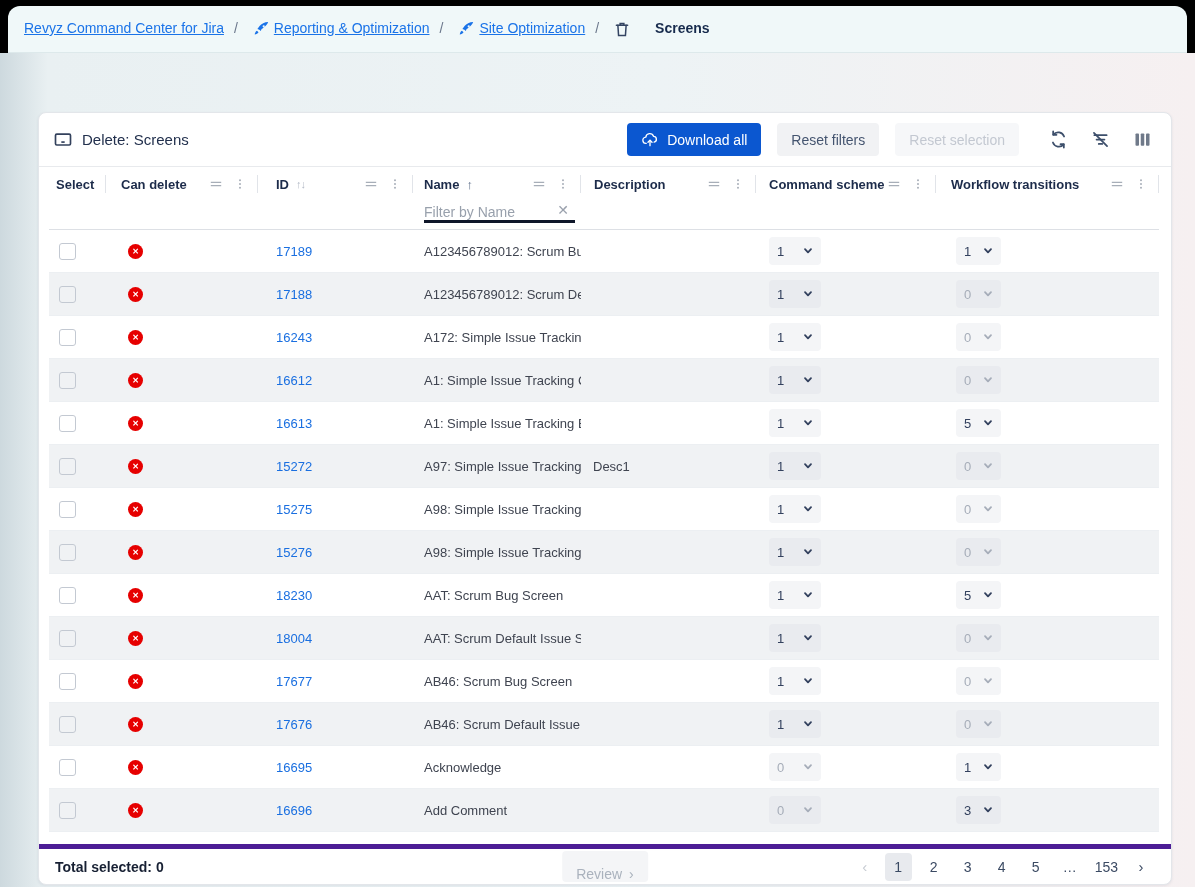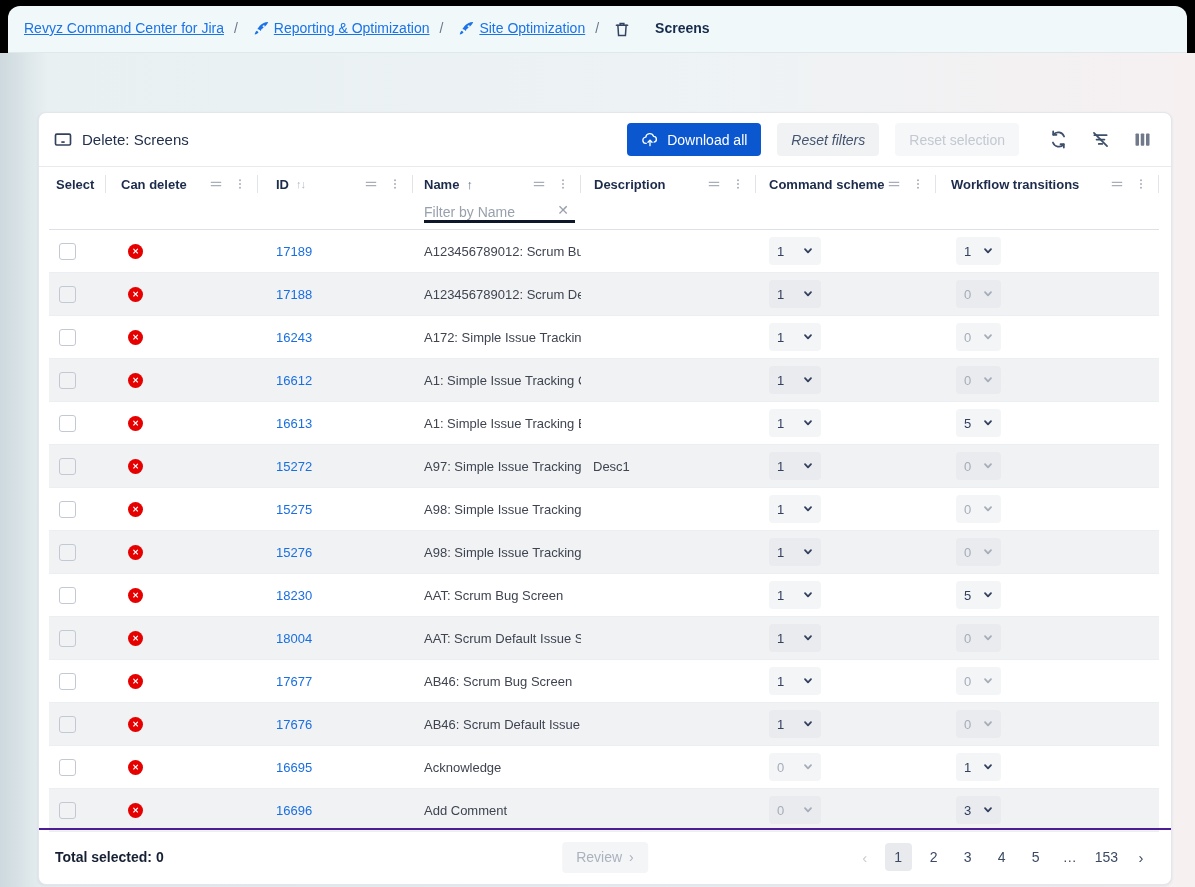--- a/index.html
+++ b/index.html
@@ -26,21 +26,21 @@
 
   .card-header{display:flex;align-items:center;height:54px;padding:0 16px 0 14px;
     border-bottom:1px solid #e8eaed;}
   .title-icon{display:inline-flex;width:20px;height:20px;margin-right:9px;}
   .card-title{font-size:15px;color:#22304d;}
   .toolbar-actions{margin-left:auto;display:flex;align-items:center;gap:16px;}
   .btn{height:33px;border:none;border-radius:4px;font-size:14px;padding:0 14px;cursor:pointer;
     font-family:"Liberation Sans",sans-serif;display:inline-flex;align-items:center;gap:8px;}
   .btn-primary{background:#0b57d0;color:#fff;}
   .btn-primary svg{width:18px;height:18px;}
-  .btn-light{background:#f1f2f4;color:#44546f;font-weight:500;font-style:italic;}
+  .btn-light{background:#f1f2f4;color:#44546f;font-weight:500;}
   .btn-disabled{background:#f6f7f9;color:#c3c8d1;font-weight:500;cursor:default;}
   .icon-btn{background:none;border:none;width:26px;height:26px;padding:2px;cursor:pointer;
     display:inline-flex;align-items:center;justify-content:center;}
   .icon-btn svg{width:21px;height:21px;}
   .icon-btn.first{margin-left:10px;}
 
   
   .table{margin-left:10px;width:1110px;}
   .thead{display:grid;grid-template-columns:57px 152px 155px 168px 175px 180px 1fr;
     grid-template-rows:34px 28px;border-bottom:1px solid #dde0e5;}
@@ -75,26 +75,26 @@
   .id-link{color:#1a6fe0;font-size:13px;text-decoration:none;cursor:pointer;}
   .cell-text{font-size:13px;color:#3f4450;}
   .chip{height:28px;border-radius:4px;background:#f4f5f7;display:inline-flex;align-items:center;
     justify-content:space-between;padding:0 8px;font-size:13px;color:#33415e;cursor:pointer;}
   .tr.even .chip{background:#e9ebef;}
   .chip.scheme{width:52px;} .chip.wf{width:45px;}
   .chip.zero{color:#a6adb9;}
   .chip .chev{display:inline-flex;} .chip .chev svg{width:10px;height:10px;}
 
   
-  .card-footer{position:absolute;left:0;right:0;bottom:0;height:56px;border-top:2px solid #4c1d95;
+  .card-footer{position:absolute;left:0;right:0;bottom:0;height:40px;border-top:5px solid #4c1d95;
     display:flex;align-items:center;padding:0 20px 0 16px;}
   .total{font-size:14px;font-weight:700;color:#172033;}
   .review-btn{position:absolute;left:50%;transform:translateX(-50%);height:31px;padding:0 14px;
     background:#f4f5f7;border:none;border-radius:4px;color:#aab2bd;font-size:14px;cursor:default;
-    display:inline-flex;align-items:center;gap:7px;font-family:"Liberation Sans",sans-serif;}
+    display:inline-flex;align-items:flex-end;gap:7px;font-family:"Liberation Sans",sans-serif;}
   .pagination{margin-left:auto;display:flex;align-items:center;gap:10px;font-size:14px;color:#3b4a63;}
   .page-num{min-width:24px;height:28px;display:inline-flex;align-items:center;justify-content:center;
     cursor:pointer;padding:0 3px;}
   .page-num.active{background:#e8eaee;border-radius:4px;min-width:27px;}
   .page-arrow{min-width:20px;text-align:center;font-size:15px;cursor:pointer;color:#3b4a63;}
   .page-arrow.disabled{color:#c7ccd3;cursor:default;}
 </style>
 </head>
 <body>
 

